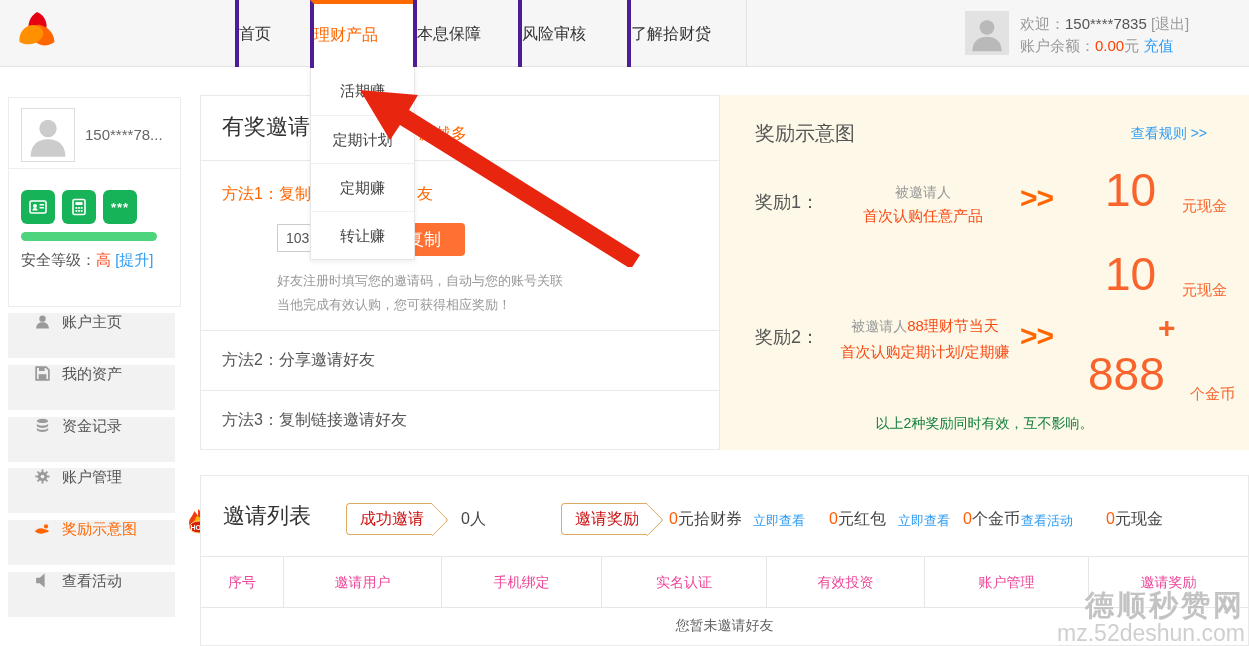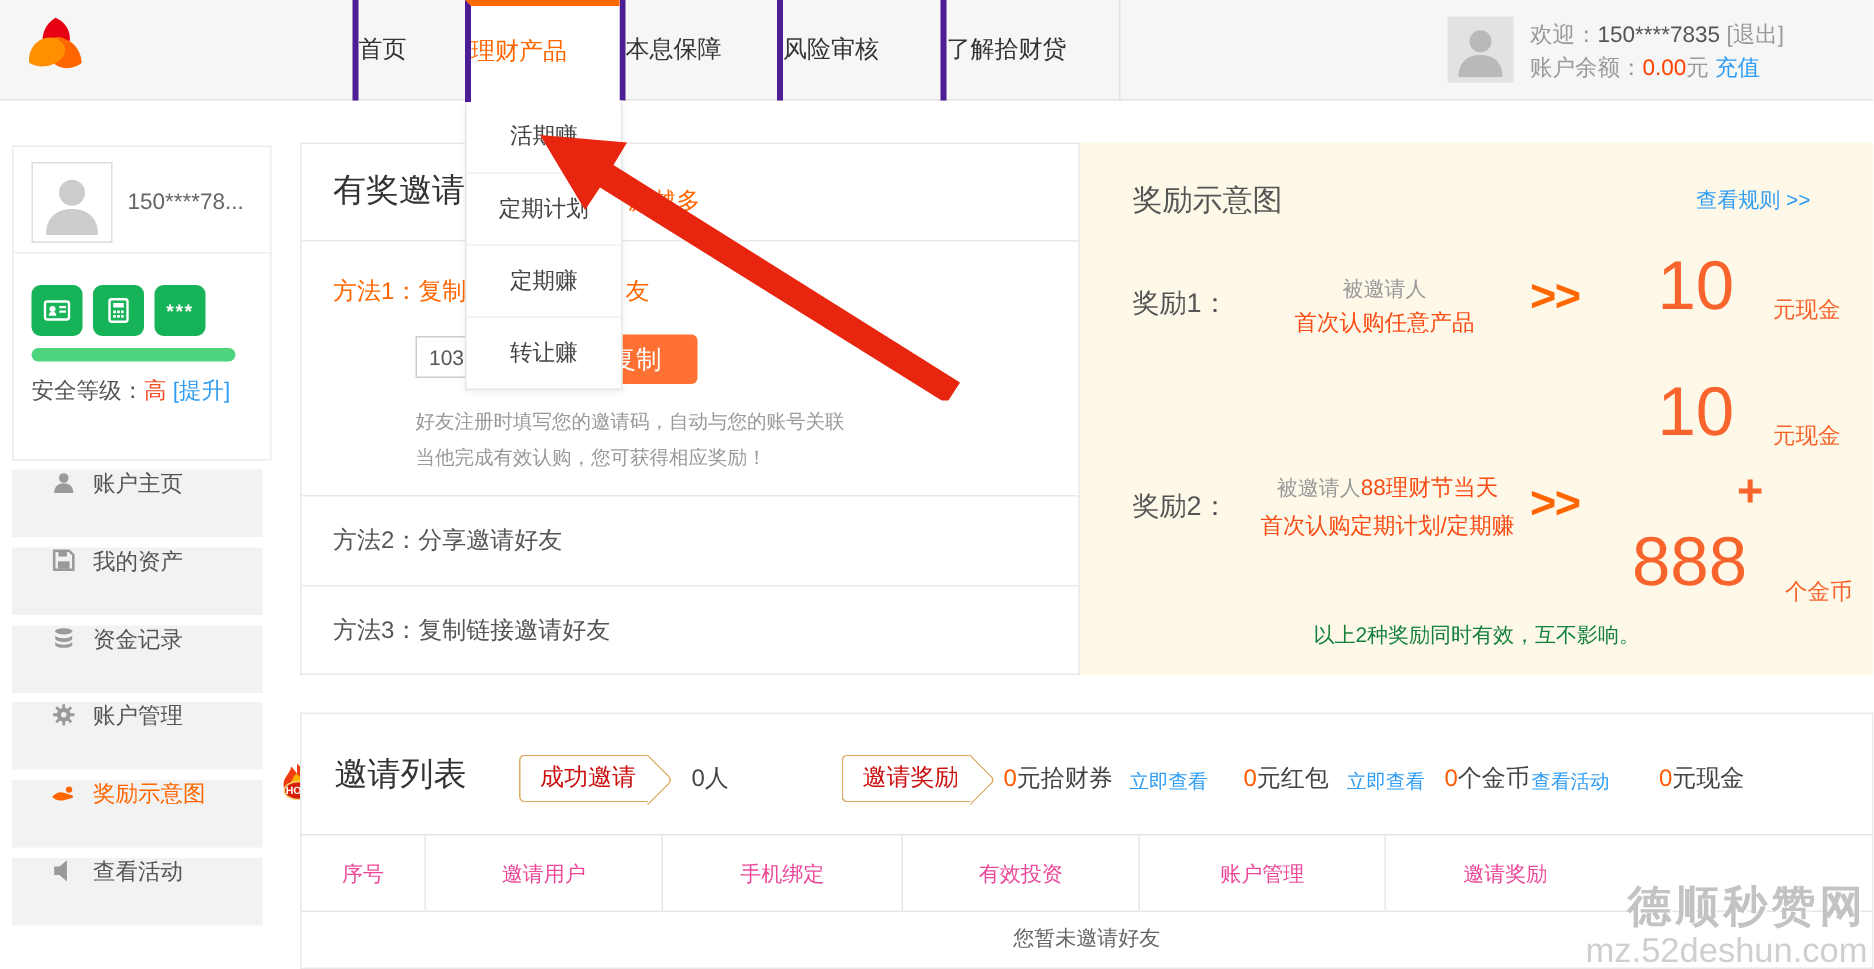--- a/index.html
+++ b/index.html
@@ -357,20 +357,21 @@
     <div class="stat s2"><span class="num">0</span><span>元红包</span></div>
     <div class="stat-link l2">立即查看</div>
     <div class="stat s3"><span class="num">0</span><span>个金币</span></div>
     <div class="stat-link l3">查看活动</div>
     <div class="stat s4"><span class="num">0</span><span>元现金</span></div>
 
     <div class="tbl-head">
       <div class="th" style="width:82px">序号</div>
       <div class="th" style="width:158px">邀请用户</div>
       <div class="th" style="width:160px">手机绑定</div>
+      <div class="th" style="width:165px">实名认证</div>
       <div class="th" style="width:158px">有效投资</div>
       <div class="th" style="width:164px">账户管理</div>
       <div class="th" style="width:160px">邀请奖励</div>
     </div>
     <div class="tbl-empty">您暂未邀请好友</div>
   </div>
 
   <div class="watermark">
     <div class="wm1">德顺秒赞网</div>
     <div class="wm2">mz.52deshun.com</div>

